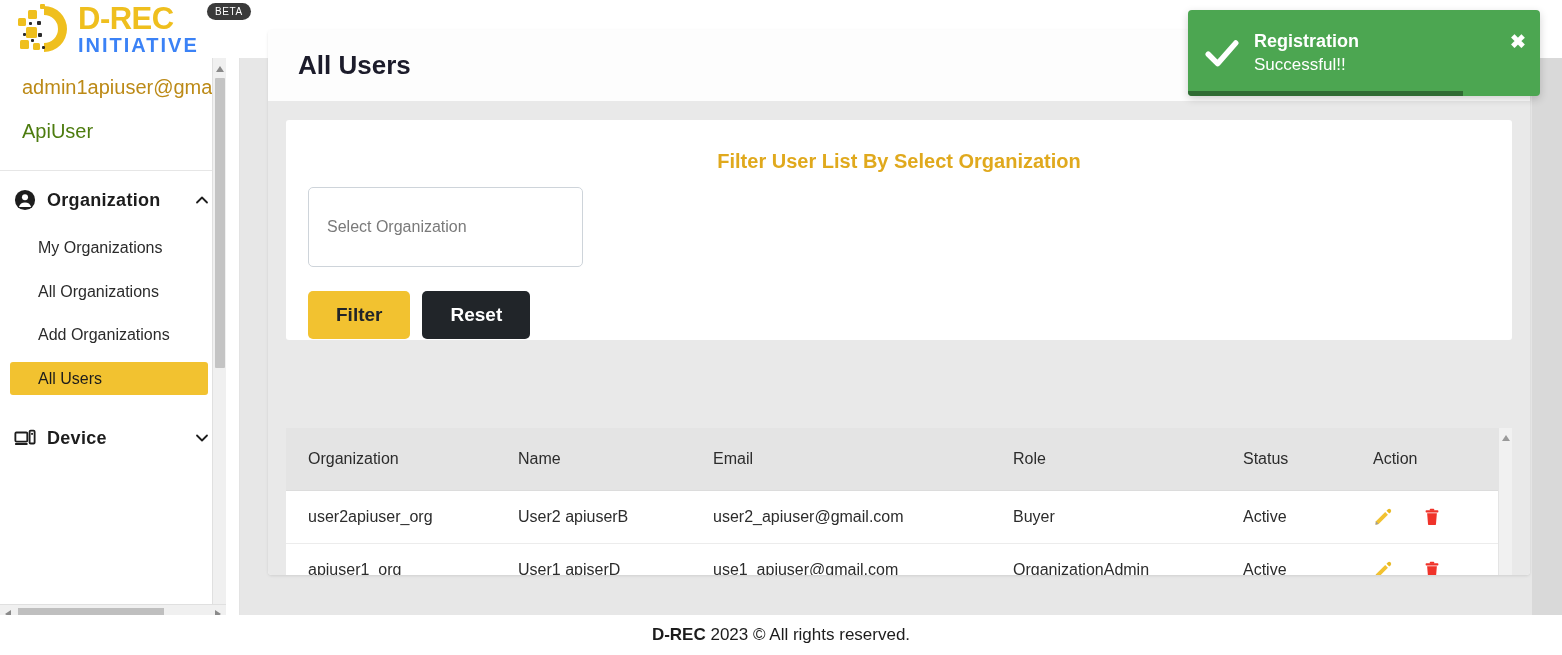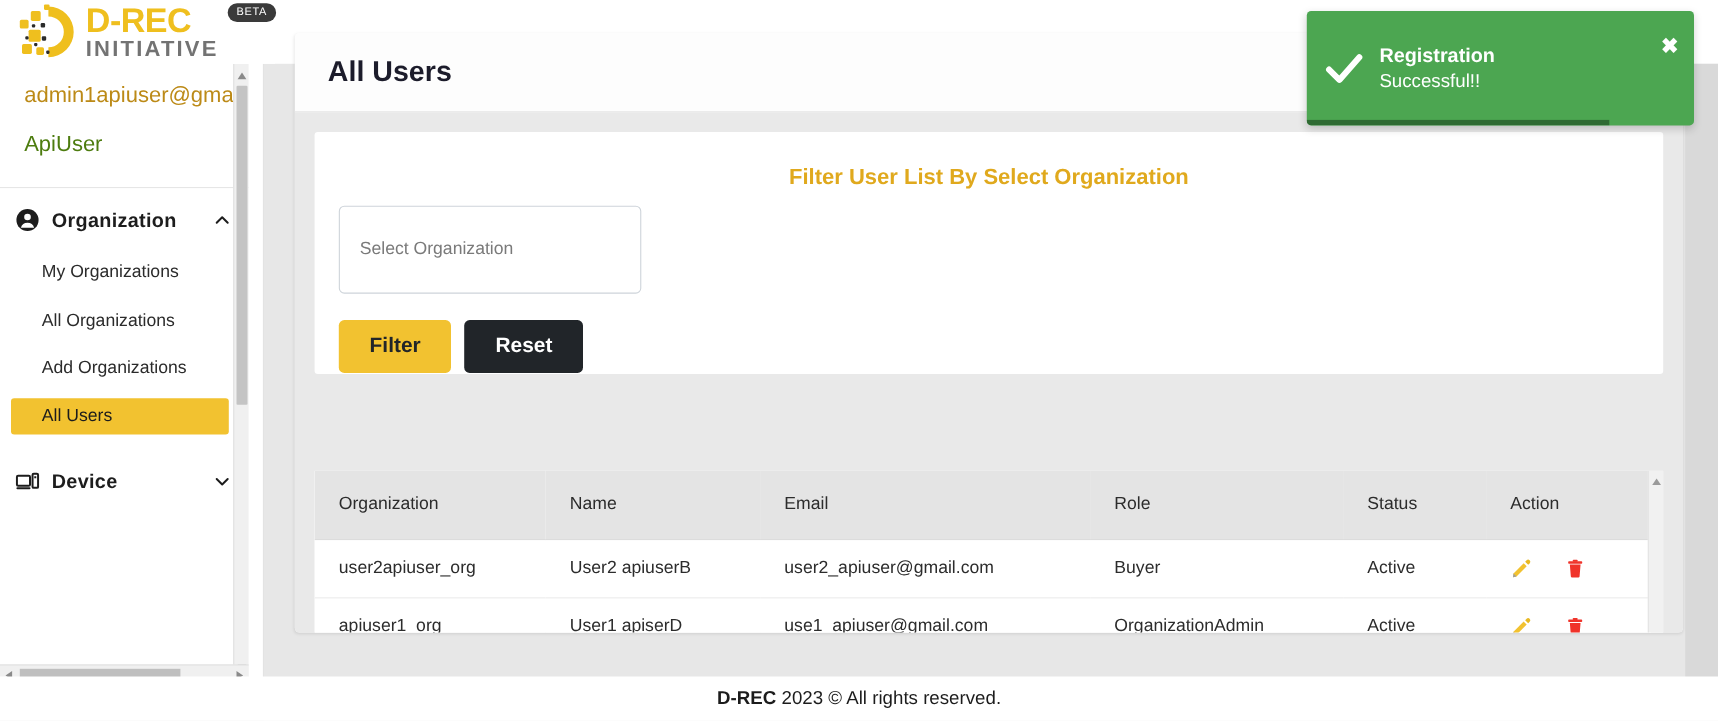--- a/index.html
+++ b/index.html
@@ -20,21 +20,21 @@
     padding-left: 14px;
     z-index: 40;
   }
   .logo-mark { width: 60px; height: 54px; flex: 0 0 auto; }
   .logo-text { margin-left: 4px; line-height: 1; }
   .logo-drec {
     font-size: 31px; font-weight: 700; color: #EFBF1E;
     letter-spacing: -0.5px; font-family: "Liberation Sans", sans-serif;
   }
   .logo-init {
-    font-size: 20px; font-weight: 700; color: #737373;
+    font-size: 20px; font-weight: 700; color: #3b82f6;
     letter-spacing: 2.0px; margin-top: 1px;
   }
   .beta-badge {
     position: absolute; left: 207px; top: 3px;
     background: #3a3a3a; color: #ffffff;
     font-size: 10px; font-weight: 400; letter-spacing: 0.6px;
     padding: 3px 8px; border-radius: 9px;
   }
 
   
@@ -210,21 +210,21 @@
     position: absolute; left: 0; bottom: 0; width: 1562px; height: 40px;
     background: #ffffff; display: flex; align-items: center;
     justify-content: center; z-index: 45;
   }
   .footer-txt { font-size: 17px; color: #1c1c1c; }
   .footer-txt b { font-weight: 700; }
 
   
   .toast {
     position: absolute; right: 22px; top: 10px;
-    width: 352px; height: 104px;
+    width: 352px; height: 86px;
     background: #4CA651; border-radius: 4px;
     box-shadow: 0 3px 8px rgba(0,0,0,0.18);
     display: flex; align-items: center; padding: 0 14px;
     z-index: 100; overflow: hidden;
   }
   .toast-check { width: 40px; flex: 0 0 auto; }
   .toast-msg { color: #ffffff; margin-left: 12px; }
   .toast-title { font-size: 18px; font-weight: 700; line-height: 1.35; }
   .toast-sub { font-size: 17px; font-weight: 400; line-height: 1.35; }
   .toast-close {

